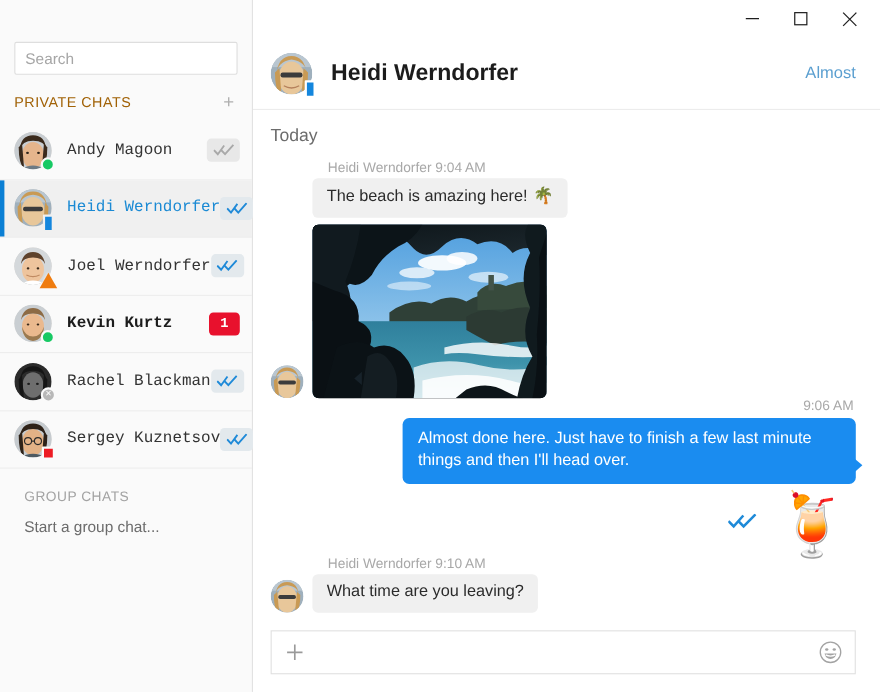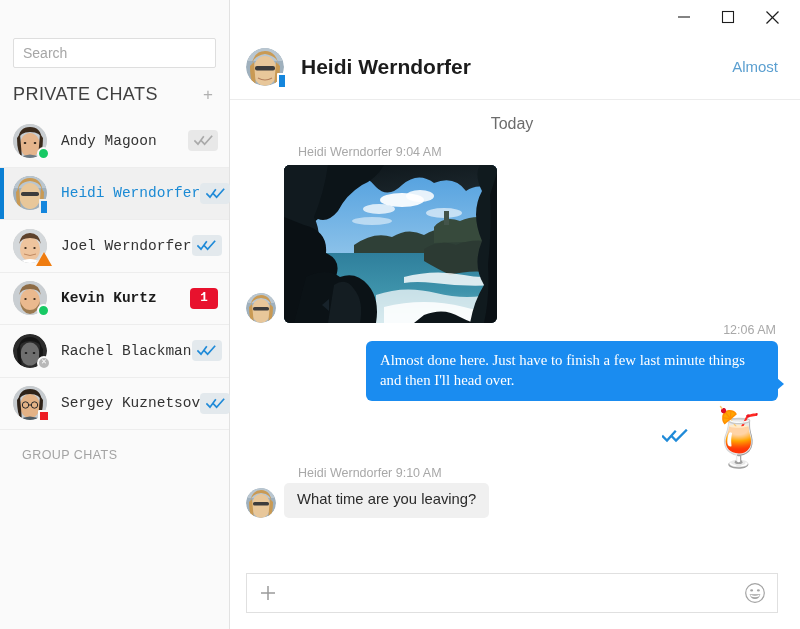--- a/index.html
+++ b/index.html
@@ -44,23 +44,23 @@
   }
   .search-box::placeholder { color: #a6a6a6; }
 
   .section-head {
     display: flex;
     align-items: center;
     justify-content: space-between;
     padding: 16px 16px 10px 13px;
   }
   .section-title {
-    font-size: 18px;
+    font-size: 13px;
     letter-spacing: .45px;
-    color: #404040;
+    color: #a16207;
     text-transform: uppercase;
   }
   .plus-icon {
     color: #b0b0b0;
     font-size: 17px;
     line-height: 1;
     cursor: default;
     font-weight: 300;
   }
 
@@ -236,41 +236,40 @@
   }
 
   .messages {
     flex: 1 1 auto;
     position: relative;
     overflow: hidden;
     padding: 0 22px 0 16px;
   }
 
   .day-divider {
-    text-align: center;
     font-size: 16px;
     color: #6c6c6c;
     padding: 15px 0 12px 0;
   }
 
   .msg-meta {
     font-size: 12.5px;
     color: #a8a8a8;
     margin-left: 52px;
     margin-bottom: 3px;
   }
   .msg-meta.right {
     text-align: right;
     margin-left: 0;
     margin-right: 2px;
     margin-bottom: 4px;
   }
 
   .msg-row { display: flex; align-items: flex-end; }
-  .msg-row.out { justify-content: flex-end; font-family: Liberation Serif, serif; }
+  .msg-row.out { justify-content: flex-end; }
 
   .msg-avatar {
     width: 30px; height: 30px;
     border-radius: 50%;
     overflow: hidden;
     flex: 0 0 30px;
     margin-right: 8px;
   }
   .msg-avatar svg { display: block; width: 30px; height: 30px; }
   .msg-avatar.spacer { visibility: hidden; }
@@ -555,20 +554,21 @@
             <svg width="19" height="11" viewBox="0 0 19 11">
               <path d="M1,6 L4,9.2 L9.3,2" fill="none" stroke="#1f8ad8" stroke-width="1.7" stroke-linecap="square"></path>
               <path d="M7.6,6 L10.6,9.2 L17.6,1.4" fill="none" stroke="#1f8ad8" stroke-width="1.7" stroke-linecap="square"></path>
             </svg>
           </div>
         </div>
       </div>
 
     <div class="group-section">
       <div class="group-title">GROUP CHATS</div>
+      <div class="group-start">Start a group chat...</div>
     </div>
   </div>
 
   <div id="main">
 
     <div class="winbar">
       <div class="winbtn">
         <svg width="14" height="14" viewBox="0 0 14 14">
           <line x1="1" y1="7" x2="13" y2="7" stroke="#1e1e1e" stroke-width="1.1"></line>
         </svg>
@@ -611,20 +611,26 @@
       </div>
       <div class="header-title">Heidi Werndorfer</div>
       <div class="details-link">Almost</div>
     </div>
 
     <div class="messages">
 
       <div class="day-divider">Today</div>
 
       <div class="msg-meta">Heidi Werndorfer 9:04 AM</div>
+      <div class="msg-row">
+        <div class="msg-avatar spacer"></div>
+        <div class="bubble-in">
+          <span>The beach is amazing here!</span><span class="emoji">🌴</span>
+        </div>
+      </div>
 
       <div class="photo-row">
         <div class="msg-avatar">
           <svg viewBox="0 0 30 30">
             <defs>
                 <clipPath id="mc1">
                   <circle cx="15" cy="15" r="15"></circle>
                 </clipPath>
               </defs>
             <g clip-path="url(#mc1)">
@@ -688,21 +694,21 @@
             <path d="M50,120 Q62,112 70,124 Q80,136 76,158 L44,158Z" fill="#141d22"></path>
 
             <path d="M213,0 L213,158 L186,158 Q190,136 200,120 Q188,100 198,76 Q186,48 198,26 Q190,10 196,0Z" fill="#101a1e"></path>
             <path d="M213,8 L213,158 L200,158 Q206,130 204,100 Q208,60 206,30Z" fill="#0a1014"></path>
 
             <path d="M140,150 Q160,142 176,152 Q188,158 192,158 L130,158Z" fill="#0d1519"></path>
           </svg>
         </div>
       </div>
 
-      <div class="msg-meta right">12:06 AM</div>
+      <div class="msg-meta right">9:06 AM</div>
       <div class="msg-row out">
         <div class="bubble-out">Almost done here. Just have to finish a few last minute things and then I'll head over.</div>
       </div>
 
       <div class="sticker-row">
         <span class="read-ticks">
           <svg width="26" height="14" viewBox="0 0 26 14">
             <path d="M1,7.5 L5,11.5 L13,2.5" fill="none" stroke="#1f8ad8" stroke-width="2.3" stroke-linecap="square"></path>
             <path d="M10,7.5 L14,11.5 L24,1.5" fill="none" stroke="#1f8ad8" stroke-width="2.3" stroke-linecap="square"></path>
           </svg>

